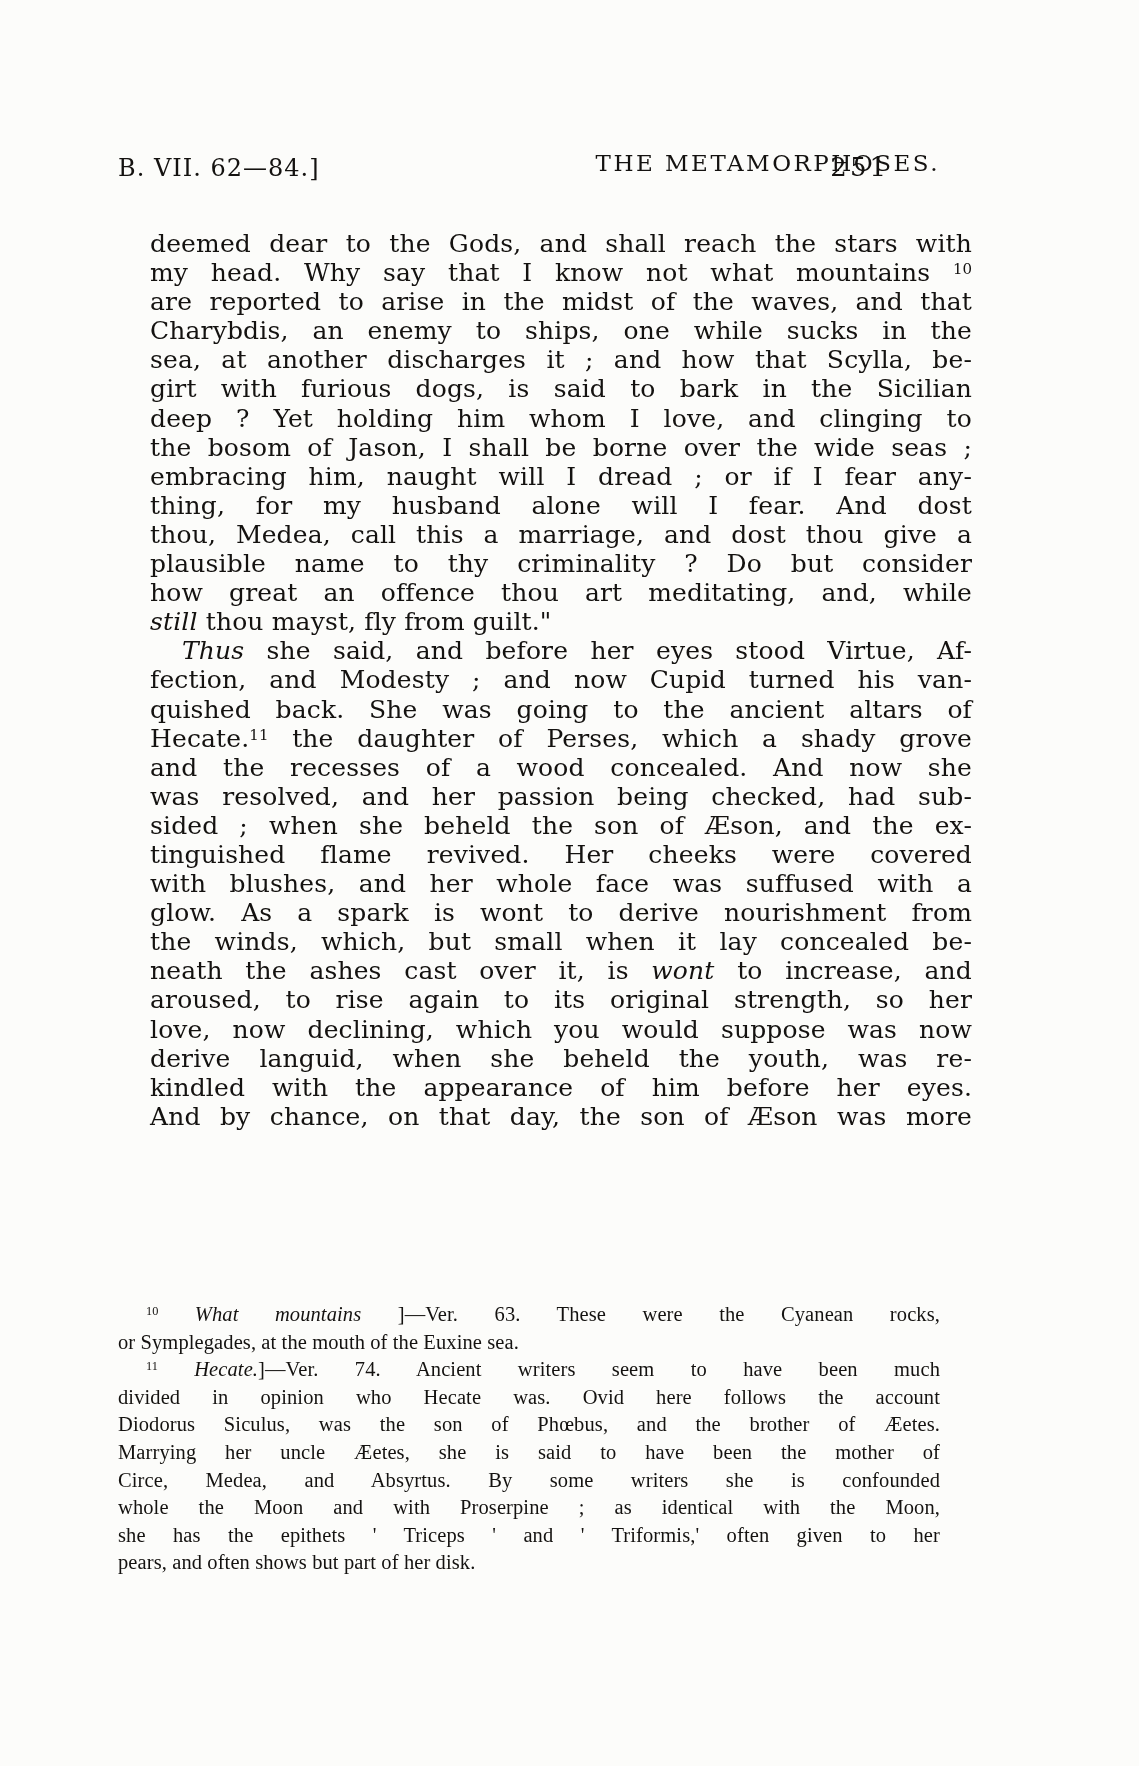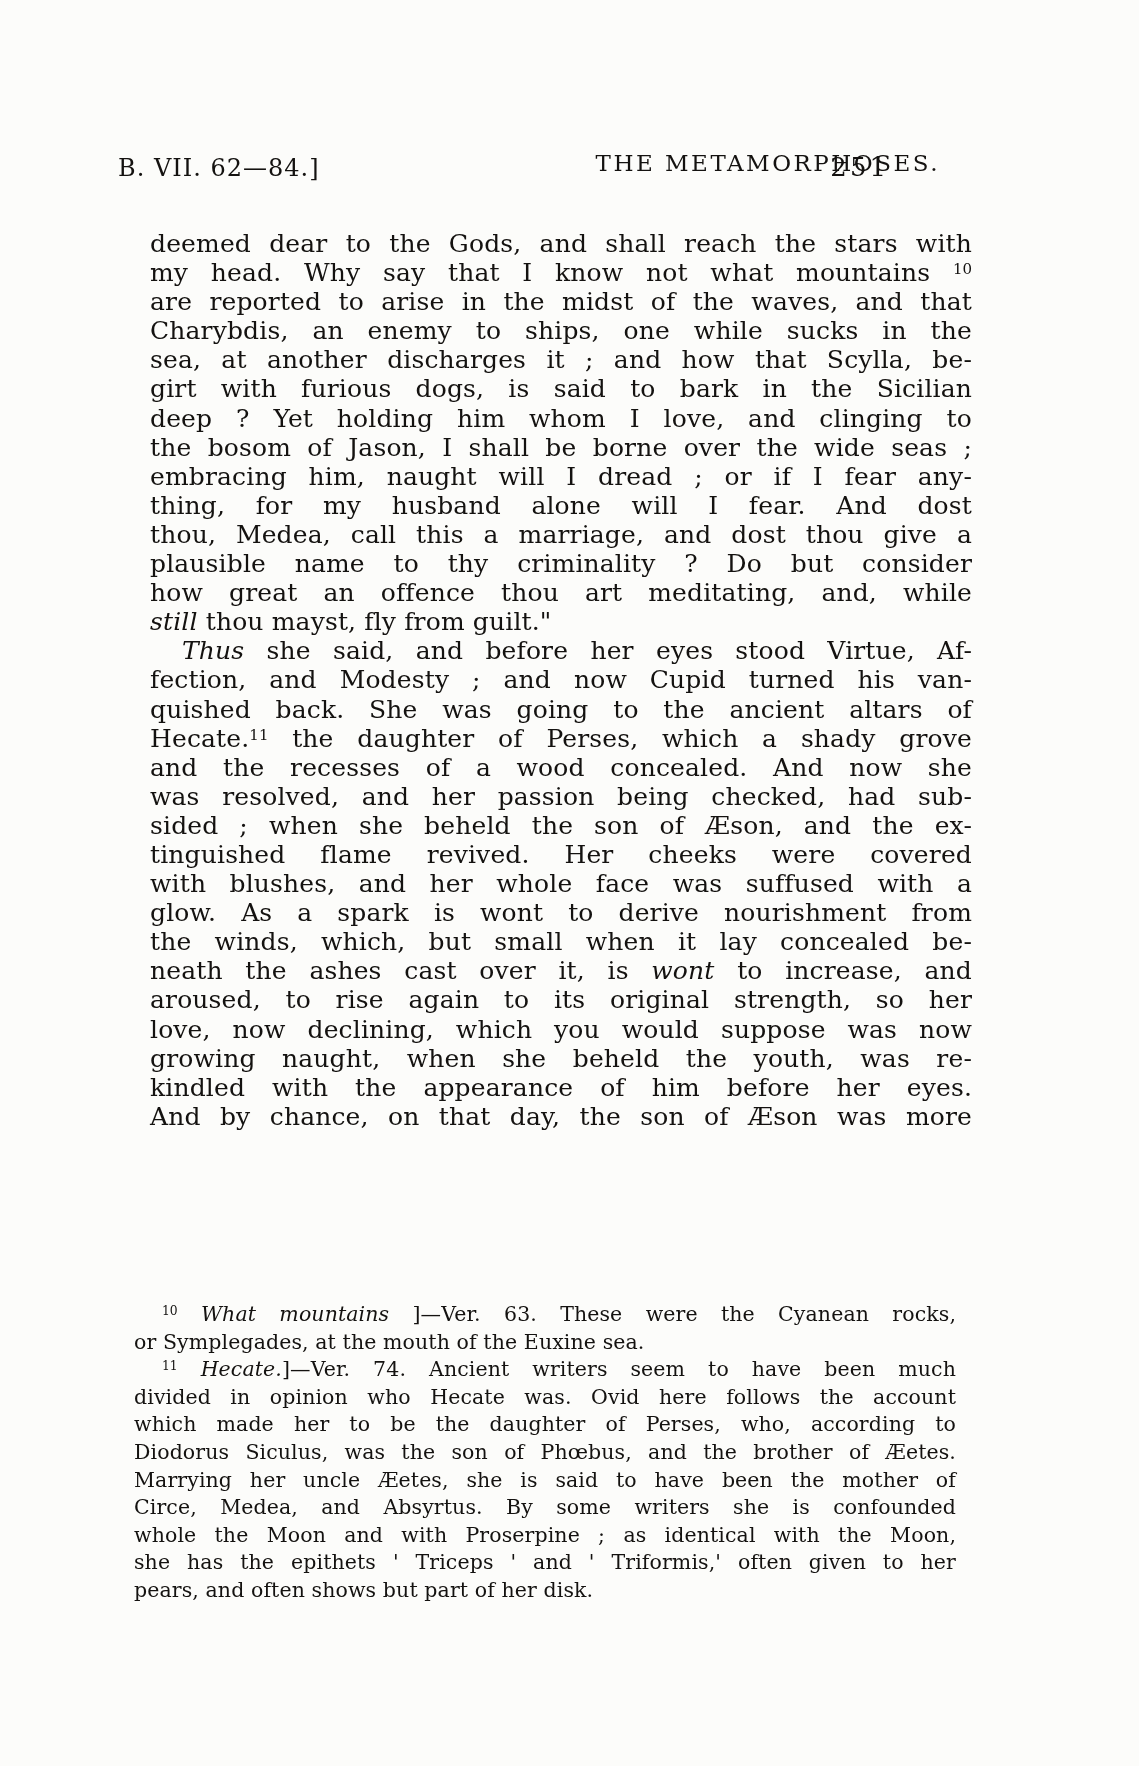--- a/index.html
+++ b/index.html
@@ -55,25 +55,26 @@
     width: 822px;
     font-size: 25px;
     line-height: 29.1px;
     letter-spacing: 0.15px;
     margin-left: 32px;
   }
   
   .footnotes {
     position: absolute;
     top: 1301px;
-    left: 134px;
+    left: 118px;
     width: 822px;
     font-size: 20.5px;
     line-height: 27.6px;
     letter-spacing: 0.1px;
+    font-family: Liberation Serif, serif;
   }
   .line {
     text-align: justify;
     text-align-last: justify;
   }
   .line.last {
     text-align-last: left;
   }
   .paragraph.indent .line:first-child {
     text-indent: 32px;
@@ -125,35 +126,34 @@
         <div class="line"><span>and the recesses of a wood concealed.  And now she</span></div>
         <div class="line"><span>was resolved, and her passion being checked, had sub-</span></div>
         <div class="line"><span>sided ; when she beheld the son of Æson, and the ex-</span></div>
         <div class="line"><span>tinguished flame revived.  Her cheeks were covered</span></div>
         <div class="line"><span>with blushes, and her whole face was suffused with a</span></div>
         <div class="line"><span>glow.  As a spark is wont to derive nourishment from</span></div>
         <div class="line"><span>the winds, which, but small when it lay concealed be-</span></div>
         <div class="line"><span>neath the ashes cast over it, is </span><i>wont</i><span> to increase, and</span></div>
         <div class="line"><span>aroused, to rise again to its original strength, so her</span></div>
         <div class="line"><span>love, now declining, which you would suppose was now</span></div>
-        <div class="line"><span>growing naught, when she beheld the youth, was re-</span></div>
+        <div class="line"><span>derive languid, when she beheld the youth, was re-</span></div>
         <div class="line"><span>kindled with the appearance of him before her eyes.</span></div>
         <div class="line"><span>And by chance, on that day, the son of Æson was more</span></div>
       </div>
     </div>
 
   <div class="footnotes">
       <div class="paragraph indent">
         <div class="line"><sup>10</sup><span> </span><i>What mountains</i><span> ]—Ver. 63.  These were the Cyanean rocks,</span></div>
         <div class="line last"><span>or Symplegades, at the mouth of the Euxine sea.</span></div>
       </div>
       <div class="paragraph indent">
         <div class="line"><sup>11</sup><span> </span><i>Hecate.</i><span>]—Ver. 74.  Ancient writers seem to have been much</span></div>
         <div class="line"><span>divided in opinion who Hecate was.  Ovid here follows the account</span></div>
-        <div class="line"><span>which made her to be the daughter of Perses, who, according to</span></div>
         <div class="line"><span>Diodorus Siculus, was the son of Phœbus, and the brother of Æetes.</span></div>
         <div class="line"><span>Marrying her uncle Æetes, she is said to have been the mother of</span></div>
         <div class="line"><span>Circe, Medea, and Absyrtus.  By some writers she is confounded</span></div>
         <div class="line"><span>whole the Moon and with Proserpine ; as identical with the Moon,</span></div>
         <div class="line"><span>she has the epithets ' Triceps ' and ' Triformis,' often given to her</span></div>
         <div class="line last"><span>pears, and often shows but part of her disk.</span></div>
       </div>
     </div>
 
 </div>

